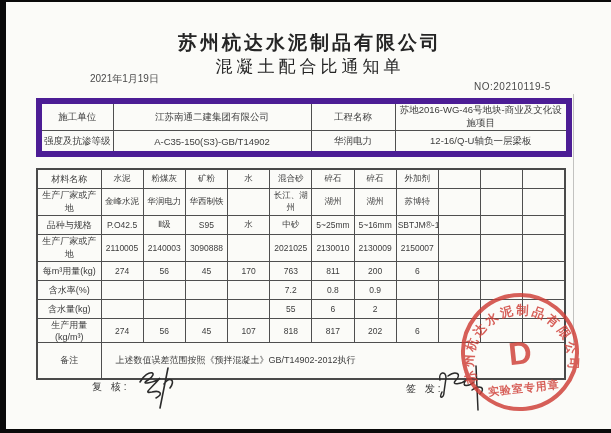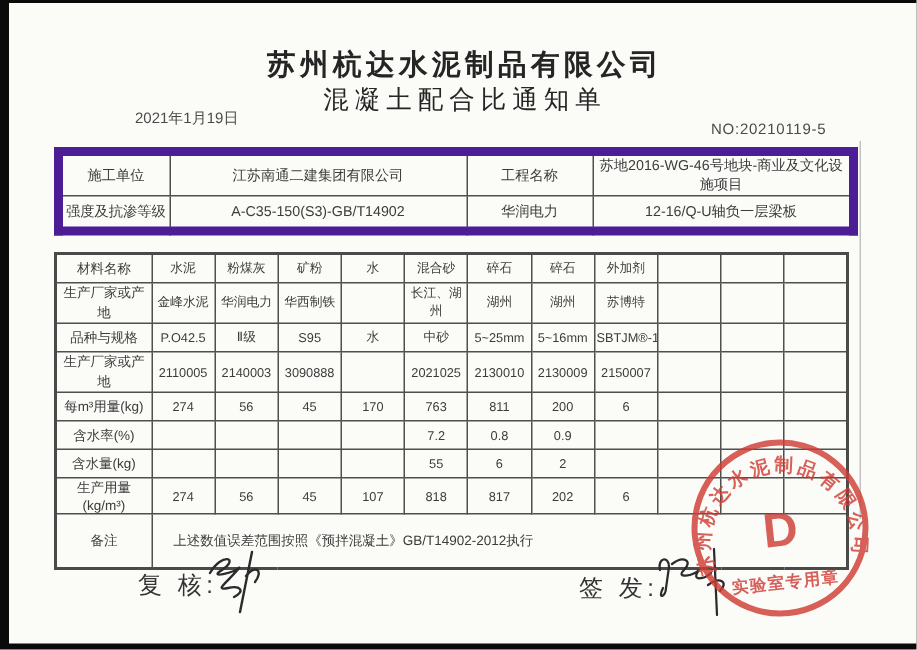--- a/index.html
+++ b/index.html
@@ -55,24 +55,24 @@
   .materials-table td { height:18px; }
   .materials-table .mlabel { font-size:9px;margin-top:48px; }
   .materials-table tr.mrow-1 td { height:23px; }
   .materials-table tr.remark-row td { height:35px; }
   .materials-table tr.remark-row .remark-text { text-align:left; padding-left:14px; font-size:9px; }
   .edge-line {
     position:absolute; left:567px; top:92px; width:1px; height:252px;
     background:#c2c2c0;
   }
   .footer-label {
-    position:absolute; font-size:16px; color:#333; letter-spacing:3px;
+    position:absolute; font-size:10px; color:#333; letter-spacing:3px;
   }
   .review-label { top:378px; left:86px; }
-  .issue-label { top:380px; left:380px;text-align:right; }
+  .issue-label { top:380px; left:400px;text-align:right; }
   .sig { position:absolute; }
   .review-sig { top:362px; left:128px; }
   .issue-sig { top:360px; left:430px; }
   .stamp {
     position:absolute; left:452px; top:288px;
     width:124px; height:124px;
     opacity:0.82;
     transform:rotate(-6deg);
   }
 </style>

